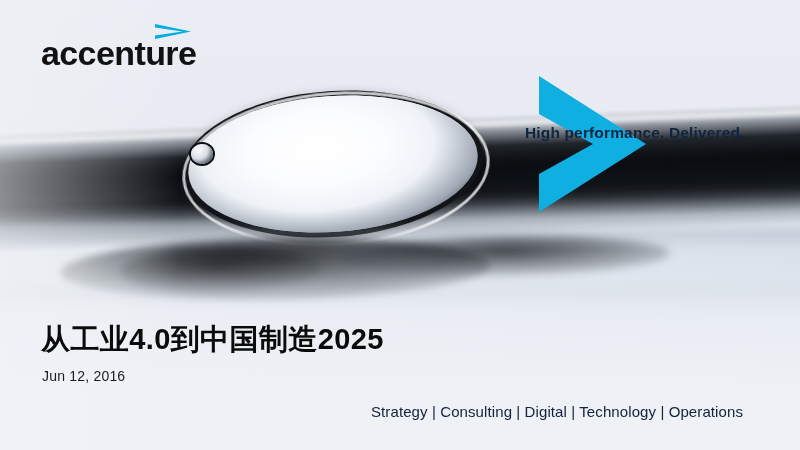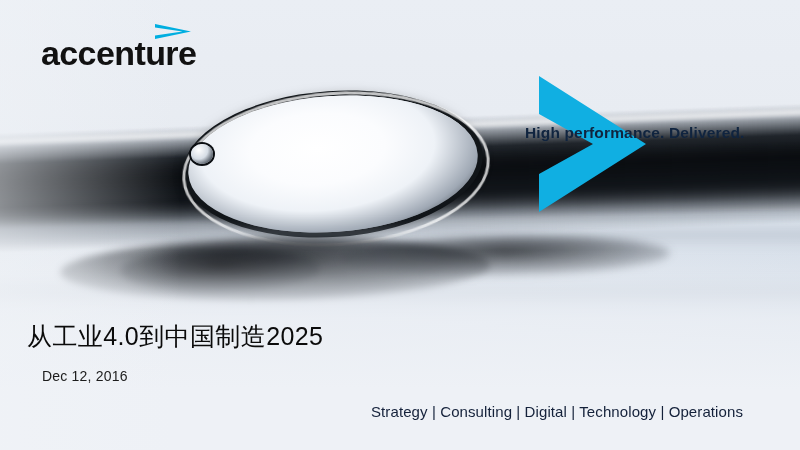--- a/index.html
+++ b/index.html
@@ -175,23 +175,23 @@
     font-weight: bold;
     color: #10243f;
     letter-spacing: 0.15px;
     white-space: nowrap;
     margin-left: 29px;
   }
 
   
   .headline {
     position: absolute;
-    left: 27px; top: 320px;
-    font-size: 25px;
-    font-weight: normal;
+    left: 41px; top: 320px;
+    font-size: 29px;
+    font-weight: bold;
     color: #0b0b0b;
     letter-spacing: 0.4px;
     white-space: nowrap;
   }
   .date {
     position: absolute;
     left: 42px; top: 368px;
     font-size: 14px;
     color: #1c1c1c;
     letter-spacing: 0.2px;
@@ -257,18 +257,18 @@
 
   <span class="big-chevron">
     <svg width="115" height="148" viewBox="0 0 115 148" aria-hidden="true">
       <polygon points="6,6 113,74 6,142 6,104 60,74 6,44" fill="#10AFE2"></polygon>
     </svg>
   </span>
 
   <div class="tagline">High performance. Delivered.</div>
 
   <div class="headline">从工业4.0到中国制造2025</div>
-  <div class="date">Dec 12, 2016</div>
+  <div class="date">Jun 12, 2016</div>
 
   <div class="services">Strategy | Consulting | Digital | Technology | Operations</div>
 
 
 </div>
 
 </body></html>

